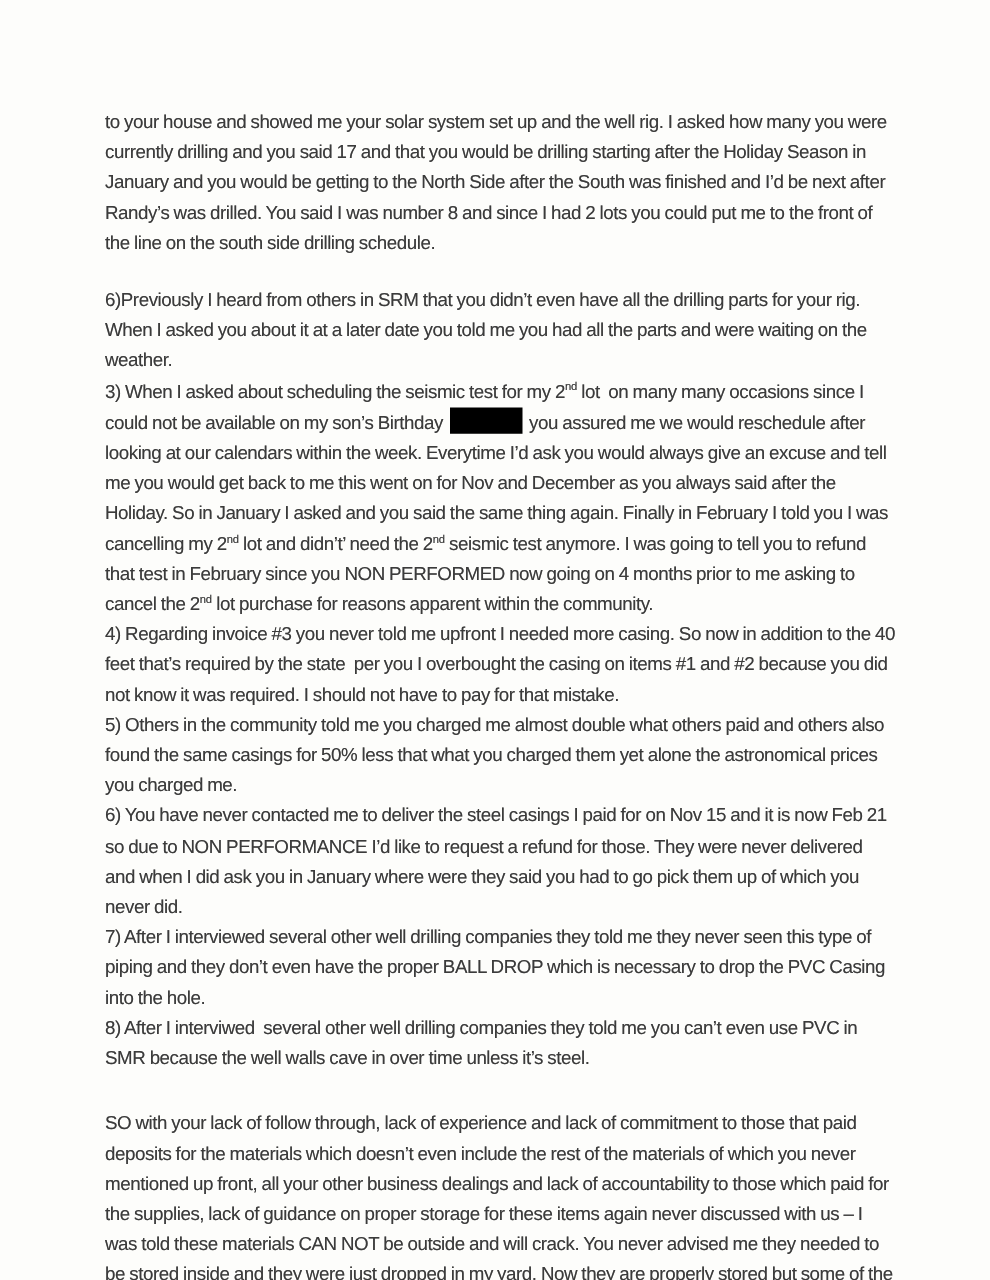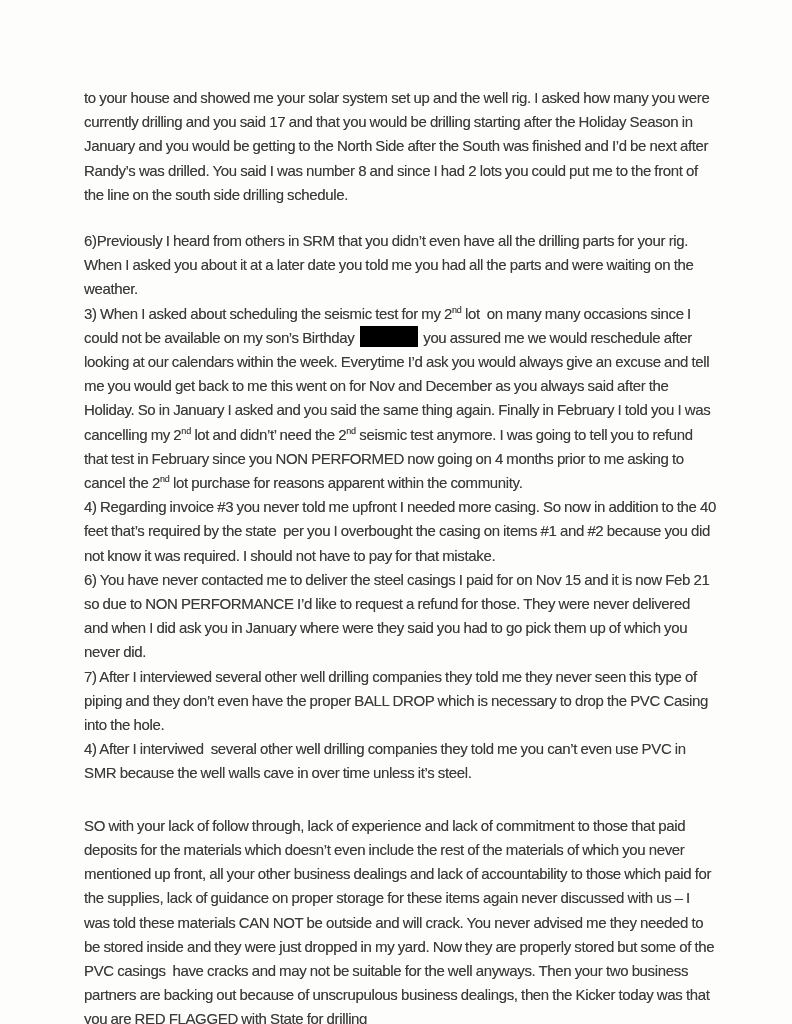--- a/index.html
+++ b/index.html
@@ -50,19 +50,20 @@
 </head>
 <body style="background: rgb(253, 253, 251);">
 
 <div class="page">
   <main class="doc" style="color: rgb(59, 59, 59);">
     <p class="para intro">to your house and showed me your solar system set up and the well rig. I asked how many you were currently drilling and you said 17 and that you would be drilling starting after the Holiday Season in January and you would be getting to the North Side after the South was finished and I’d be next after Randy’s was drilled. You said I was number 8 and since I had 2 lots you could put me to the front of the line on the south side drilling schedule.</p>
     <div>
         <p class="para item">6)Previously I heard from others in SRM that you didn’t even have all the drilling parts for your rig. When I asked you about it at a later date you told me you had all the parts and were waiting on the weather.</p>
         <p class="para item">3) When I asked about scheduling the seismic test for my 2<sup class="ord">nd</sup> lot  on many many occasions since I could not be available on my son’s Birthday <span class="redaction" style="background: rgb(0, 0, 0);"></span> you assured me we would reschedule after looking at our calendars within the week. Everytime I’d ask you would always give an excuse and tell me you would get back to me this went on for Nov and December as you always said after the Holiday. So in January I asked and you said the same thing again. Finally in February I told you I was cancelling my 2<sup class="ord">nd</sup> lot and didn’t’ need the 2<sup class="ord">nd</sup> seismic test anymore. I was going to tell you to refund that test in February since you NON PERFORMED now going on 4 months prior to me asking to cancel the 2<sup class="ord">nd</sup> lot purchase for reasons apparent within the community.</p>
         <p class="para item">4) Regarding invoice #3 you never told me upfront I needed more casing. So now in addition to the 40 feet that’s required by the state  per you I overbought the casing on items #1 and #2 because you did not know it was required. I should not have to pay for that mistake.</p>
+        <p class="para item">5) Others in the community told me you charged me almost double what others paid and others also found the same casings for 50% less that what you charged them yet alone the astronomical prices you charged me.</p>
         <p class="para item">6) You have never contacted me to deliver the steel casings I paid for on Nov 15 and it is now Feb 21 so due to NON PERFORMANCE I’d like to request a refund for those. They were never delivered and when I did ask you in January where were they said you had to go pick them up of which you never did.</p>
         <p class="para item">7) After I interviewed several other well drilling companies they told me they never seen this type of piping and they don’t even have the proper BALL DROP which is necessary to drop the PVC Casing into the hole.</p>
-        <p class="para item">4) After I interviwed  several other well drilling companies they told me you can’t even use PVC in SMR because the well walls cave in over time unless it’s steel.</p>
+        <p class="para item">8) After I interviwed  several other well drilling companies they told me you can’t even use PVC in SMR because the well walls cave in over time unless it’s steel.</p>
       </div>
     <p class="para closing">SO with your lack of follow through, lack of experience and lack of commitment to those that paid deposits for the materials which doesn’t even include the rest of the materials of which you never mentioned up front, all your other business dealings and lack of accountability to those which paid for the supplies, lack of guidance on proper storage for these items again never discussed with us – I was told these materials CAN NOT be outside and will crack. You never advised me they needed to be stored inside and they were just dropped in my yard. Now they are properly stored but some of the PVC casings  have cracks and may not be suitable for the well anyways. Then your two business partners are backing out because of unscrupulous business dealings, then the Kicker today was that you are RED FLAGGED with State for drilling</p>
   </main>
 </div>
 
 </body></html>

